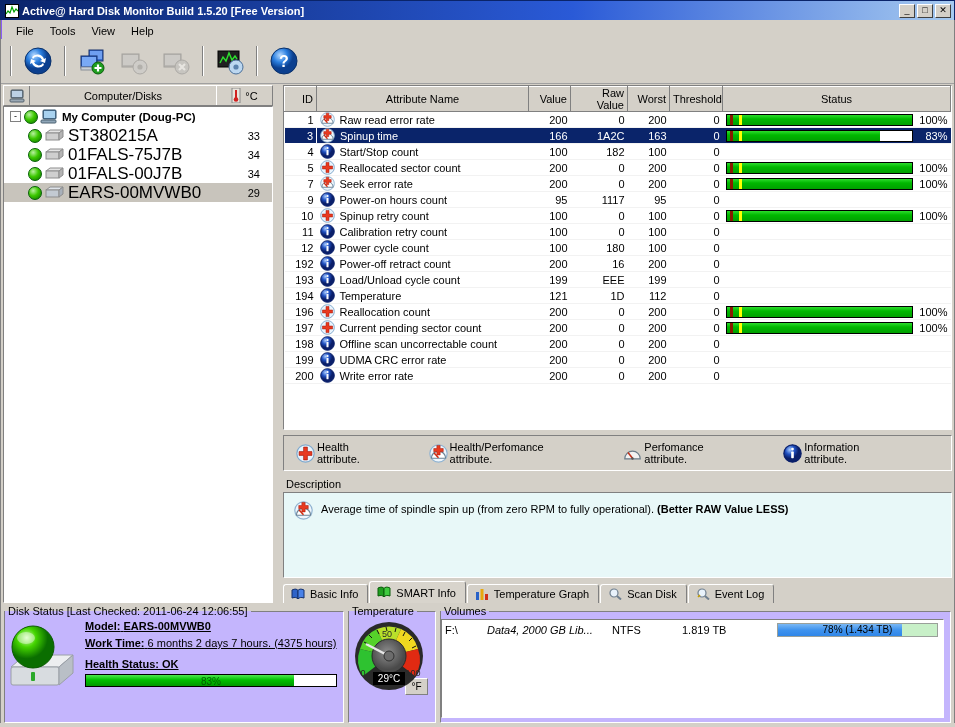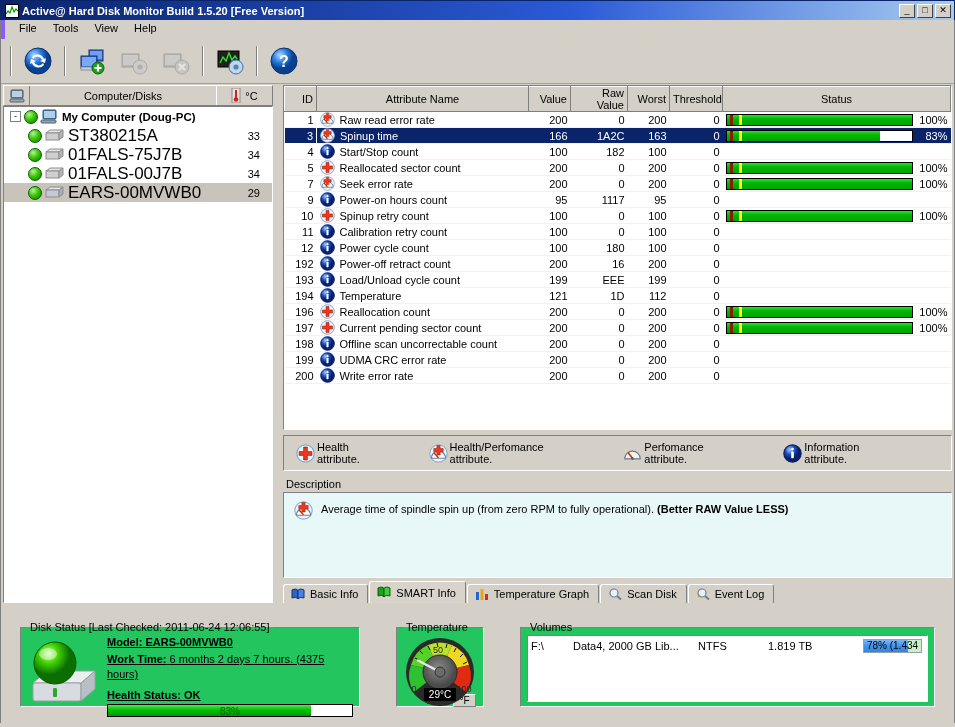--- a/index.html
+++ b/index.html
@@ -40,22 +40,22 @@
     border: 1px solid #ffffff;
     border-right-color: #404040; border-bottom-color: #404040;
     display: flex; align-items: center; justify-content: center;
     font-size: 9px; color: #000; line-height: 1;
     font-family: "Liberation Sans", sans-serif;
   }
   
   .menubar {
     height: 19px;
     background: #d4d0c8;
-    border-left: 4px solid #8b5cf6; border-right: 1px solid #d4d0c8;
-    display: flex; align-items: flex-start;
+    border-left: 1px solid #8b5cf6; border-right: 1px solid #d4d0c8;
+    display: flex; align-items: flex-end;
     padding-left: 6px;
   }
   .menu-item { padding: 2px 8px; font-size: 11px; color: #000; }
   
   .toolbar {
     height: 45px;
     background: #d4d0c8;
     display: flex; align-items: center;
     padding-left: 4px;
     border-bottom: 1px solid #a0a0a0;
@@ -174,22 +174,22 @@
     border-radius: 3px 3px 0 0;
     font-size: 11px; margin-right: 1px;
   }
   .tab.active { height: 22px; background: #d8d4cc; font-weight: normal; }
   .tab .t-ico { width: 14px; height: 13px; }
 
   
   .bottom { display: flex; height: 120px; padding: 2px 3px 0 3px; gap: 4px; }
   fieldset.panel {
     border: 1px solid #ffffff; border-top-color: #808080; border-left-color: #808080;
-    margin: 16px; padding: 2px 6px 4px 6px;
-    background: #22c55e;
+    margin: 0; padding: 2px 6px 4px 0;
+    background: #c4b5fd;
   }
   fieldset.panel > legend { font-size: 11px; padding: 0 3px; color: #000; }
   .disk-status { width: 340px; display: flex; align-items: flex-start; }
   .ds-icon { width: 76px; height: 70px; flex: none; margin-top: 4px;}
   .ds-info { flex: 1; padding-left: 4px; }
   .ds-line { font-size: 11px; margin-bottom: 2px; line-height: 1.35; text-decoration: underline; }
   .ds-line b { font-weight: bold; }
   .health-bar {
     height: 13px; background: #ffffff; border: 1px solid #000;
     position: relative; margin-top: 2px; overflow:hidden;
@@ -207,21 +207,21 @@
     display:flex; align-items:center; justify-content:center; font-size: 10px;
   }
   .vol-panel { flex: 1; display: flex; flex-direction: column; }
   .vol-list {
     flex: 1; background: #ffffff;
     border: 1px solid #808080; border-right-color:#ffffff; border-bottom-color:#ffffff;
     padding: 2px 0 0 0; overflow: hidden;
   }
   .vol-row { display: flex; align-items: center; height: 16px; font-size: 11px; padding: 0 3px; }
   .vol-c1 { width: 42px; }
-  .vol-c2 { width: 125px; overflow:hidden; white-space:nowrap; }
+  .vol-c2 { width: 125px; overflow:hidden; white-space:nowrap;font-style:italic; }
   .vol-c3 { width: 70px; }
   .vol-c4 { width: 95px; }
   .vol-bar { flex: 1; height: 14px; background: #c8f0c8; border: 1px solid #9aa09a; position: relative; overflow:hidden; margin-right: 2px;}
   .vol-bar .vfill { position: absolute; left:0; top:0; bottom:0;
     background: linear-gradient(to bottom, #7ab8f5 0%, #3f93ee 50%, #2f86e8 100%); }
   .vol-bar .vlabel { position: absolute; left:0; right:0; text-align:center; font-size:10px; line-height: 12px; color:#000; }
   .app-frame { border-left: 1px solid #808080; border-right: 1px solid #808080; }
 </style>
 </head>
 <body>

